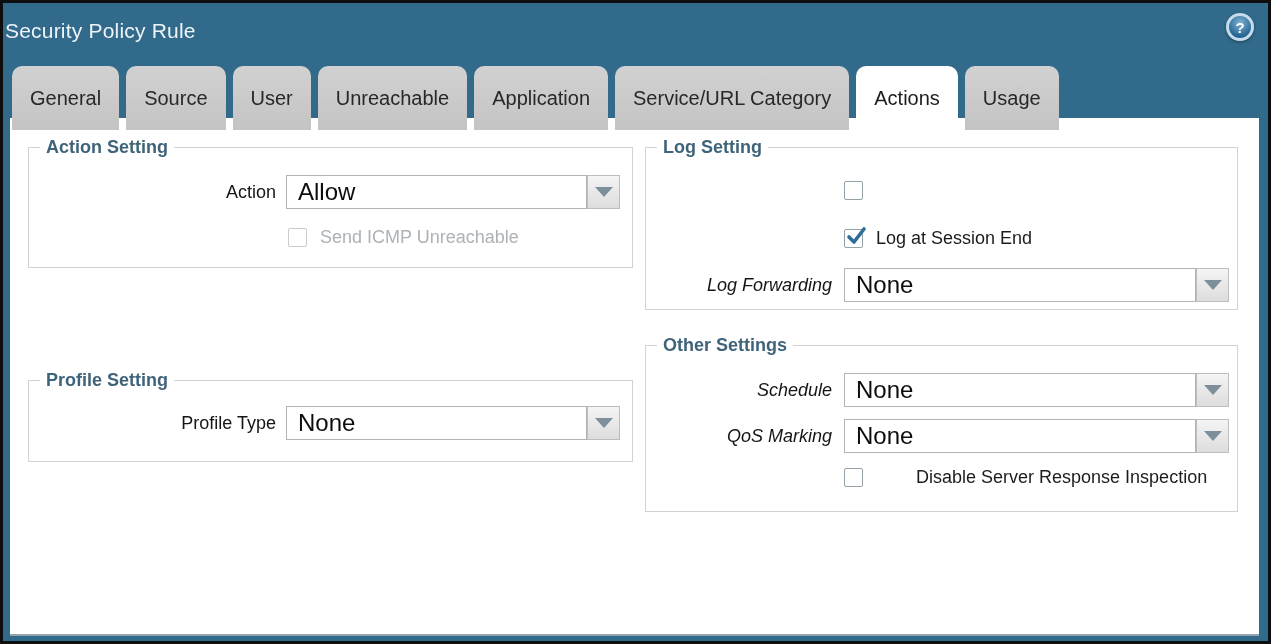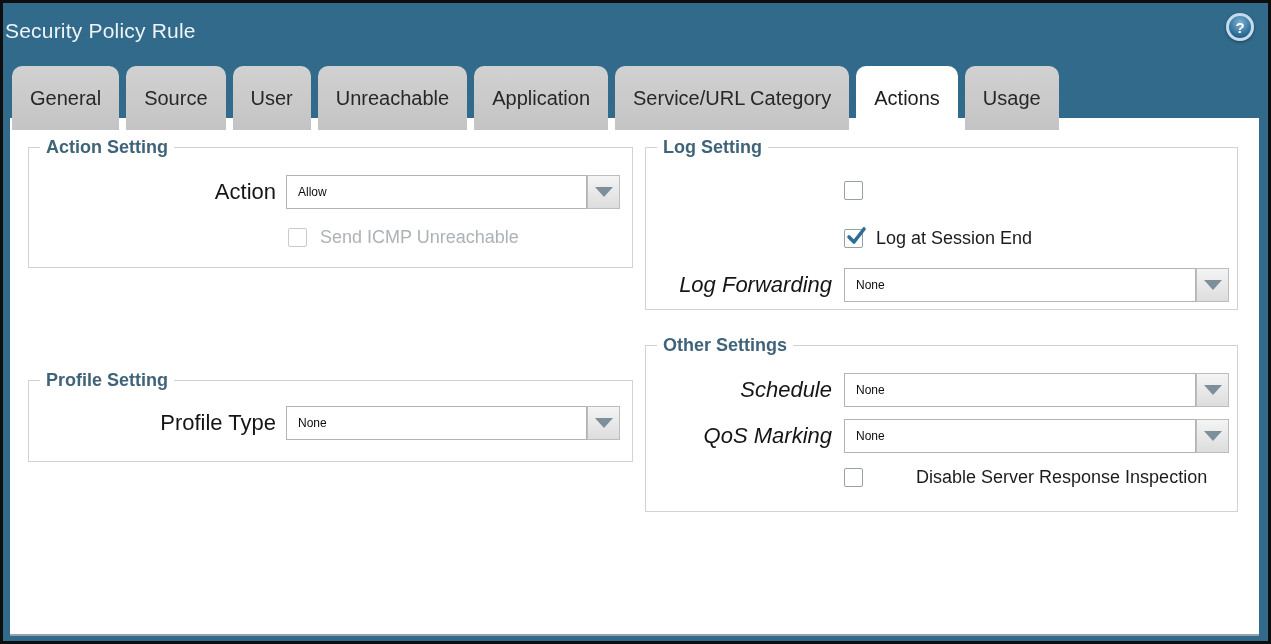--- a/index.html
+++ b/index.html
@@ -39,28 +39,28 @@
   .fs{position:absolute;border:1px solid #d2d2d2;background:#fff;box-sizing:border-box;}
   .legend{
     position:absolute;top:-11px;left:11px;background:#fff;padding:0 6px;
     font-size:18px;font-weight:bold;color:#3f6379;white-space:nowrap;
   }
   .fs-action{left:18px;top:29px;width:605px;height:121px;}
   .fs-log{left:635px;top:29px;width:593px;height:163px;}
   .fs-profile{left:18px;top:262px;width:605px;height:82px;text-decoration:underline;}
   .fs-other{left:635px;top:227px;width:593px;height:167px;}
   .row{position:absolute;display:flex;align-items:center;}
-  .lbl{font-size:22px;color:#151515;text-align:right;white-space:nowrap;}
+  .lbl{font-size:18px;color:#151515;text-align:right;white-space:nowrap;}
   .lbl-l{width:247px;margin-right:10px;}
   .lbl-r{width:186px;margin-right:12px;font-style:italic;}
   
   .dd{display:flex;height:34px;}
   .dd-val{
     box-sizing:border-box;background:#fff;border:1px solid #b3b3b3;
-    display:flex;align-items:center;padding:8px 11px;font-size:12px;color:#0d0d0d;cursor:pointer;
+    display:flex;align-items:center;padding:8px 11px;font-size:24px;color:#0d0d0d;cursor:pointer;
   }
   .dd-val.w-l{width:301px;}
   .dd-val.w-r{width:352px;}
   .dd-btn{
     box-sizing:border-box;width:33px;background:linear-gradient(#f4f4f4,#dddddd);
     border:1px solid #bdbdbd;display:flex;align-items:center;justify-content:center;cursor:pointer;
   }
   .tri{width:0;height:0;border-left:9px solid transparent;border-right:9px solid transparent;
        border-top:10px solid #7d8f9b;}
   

